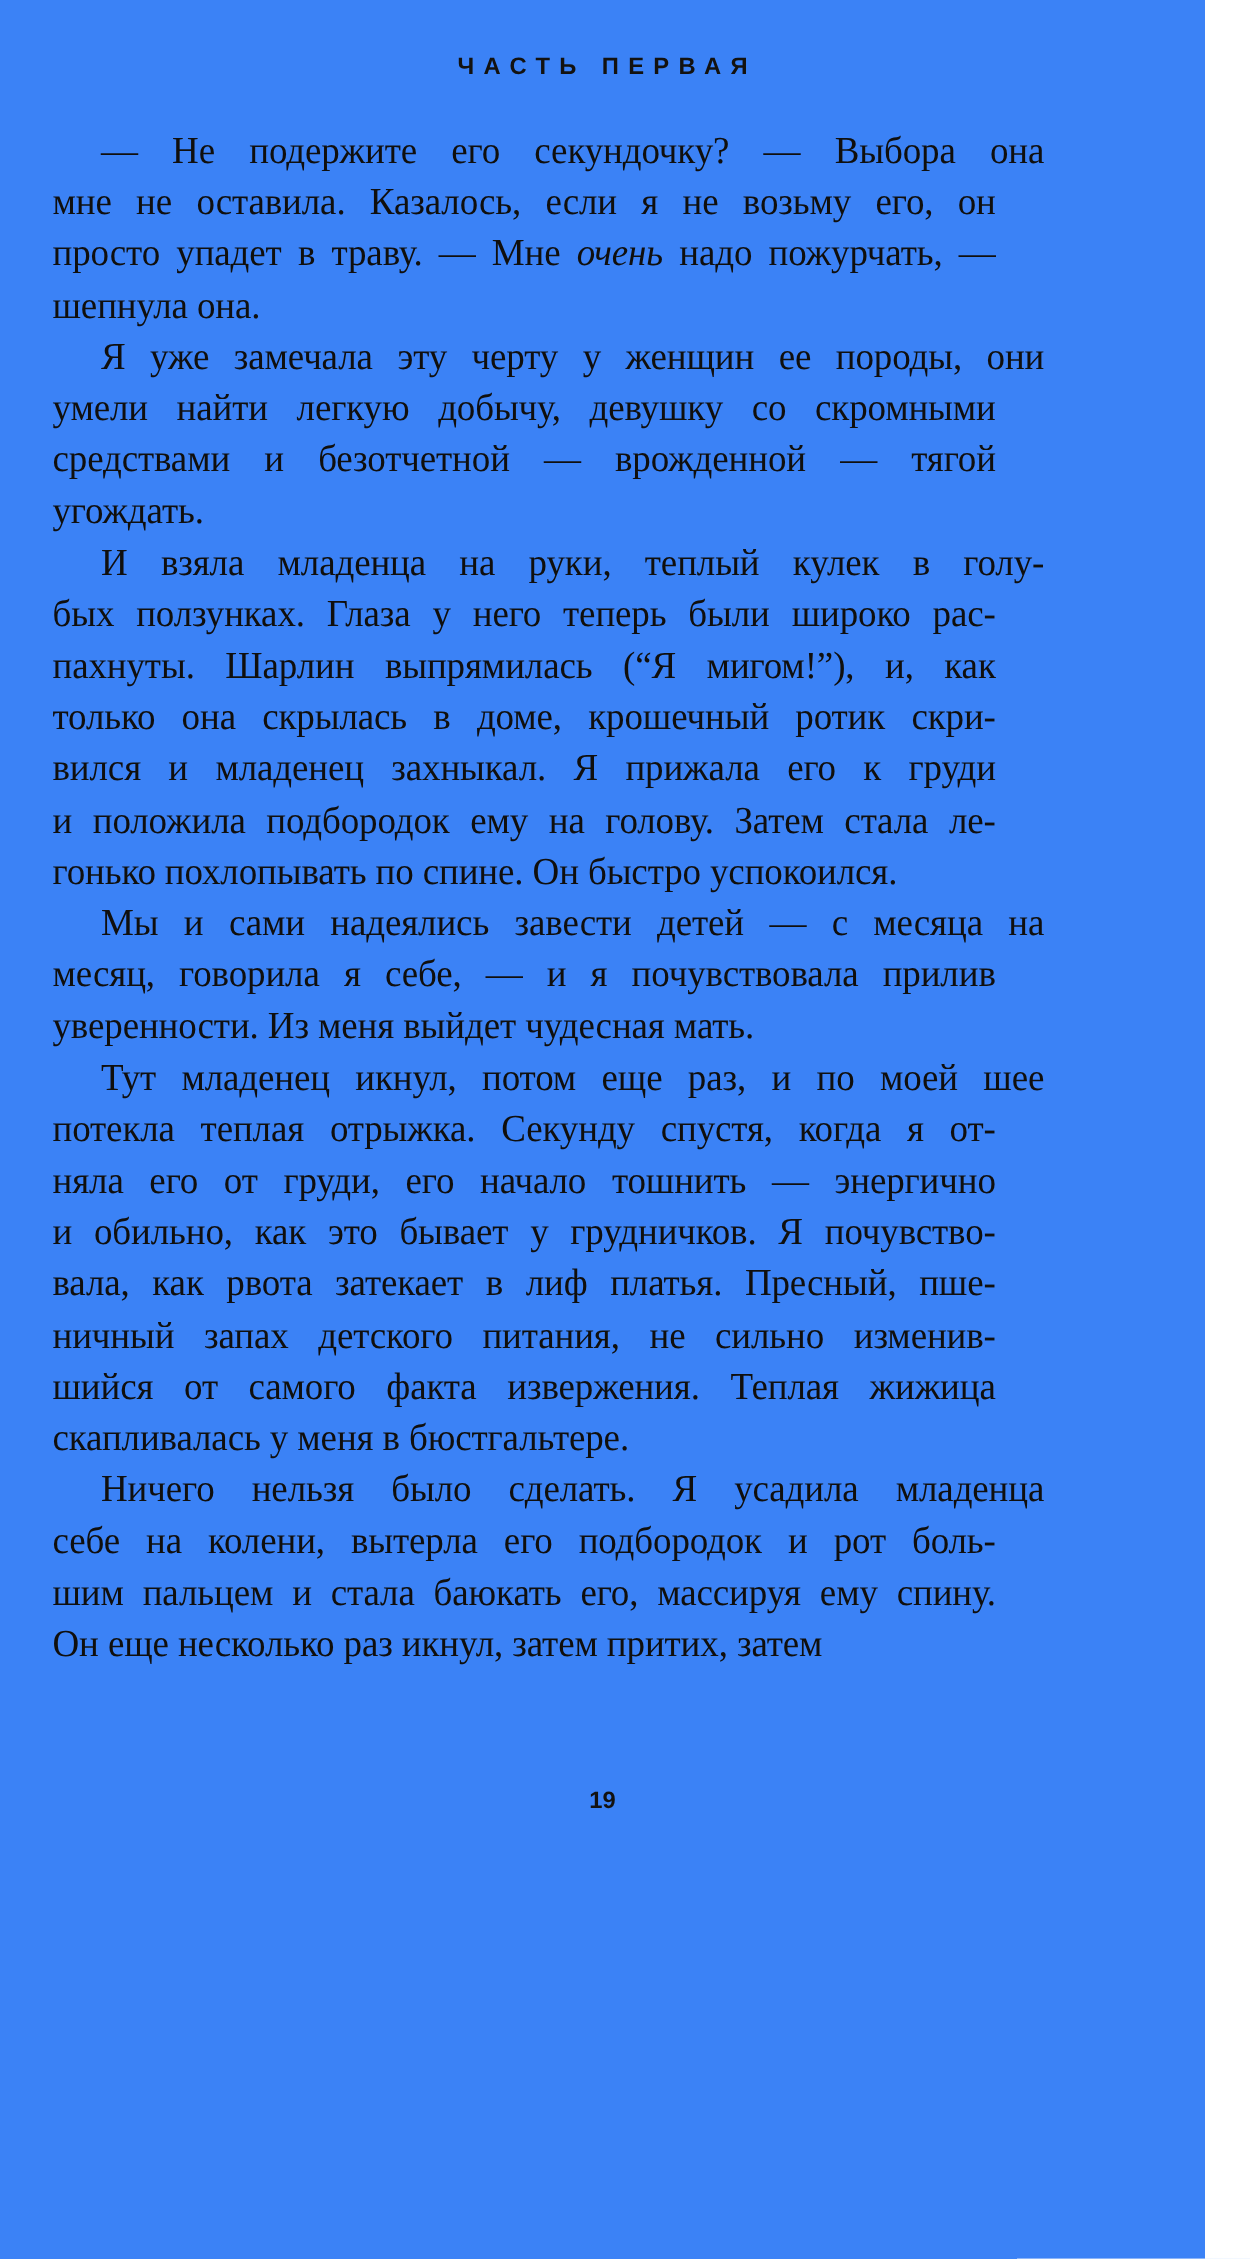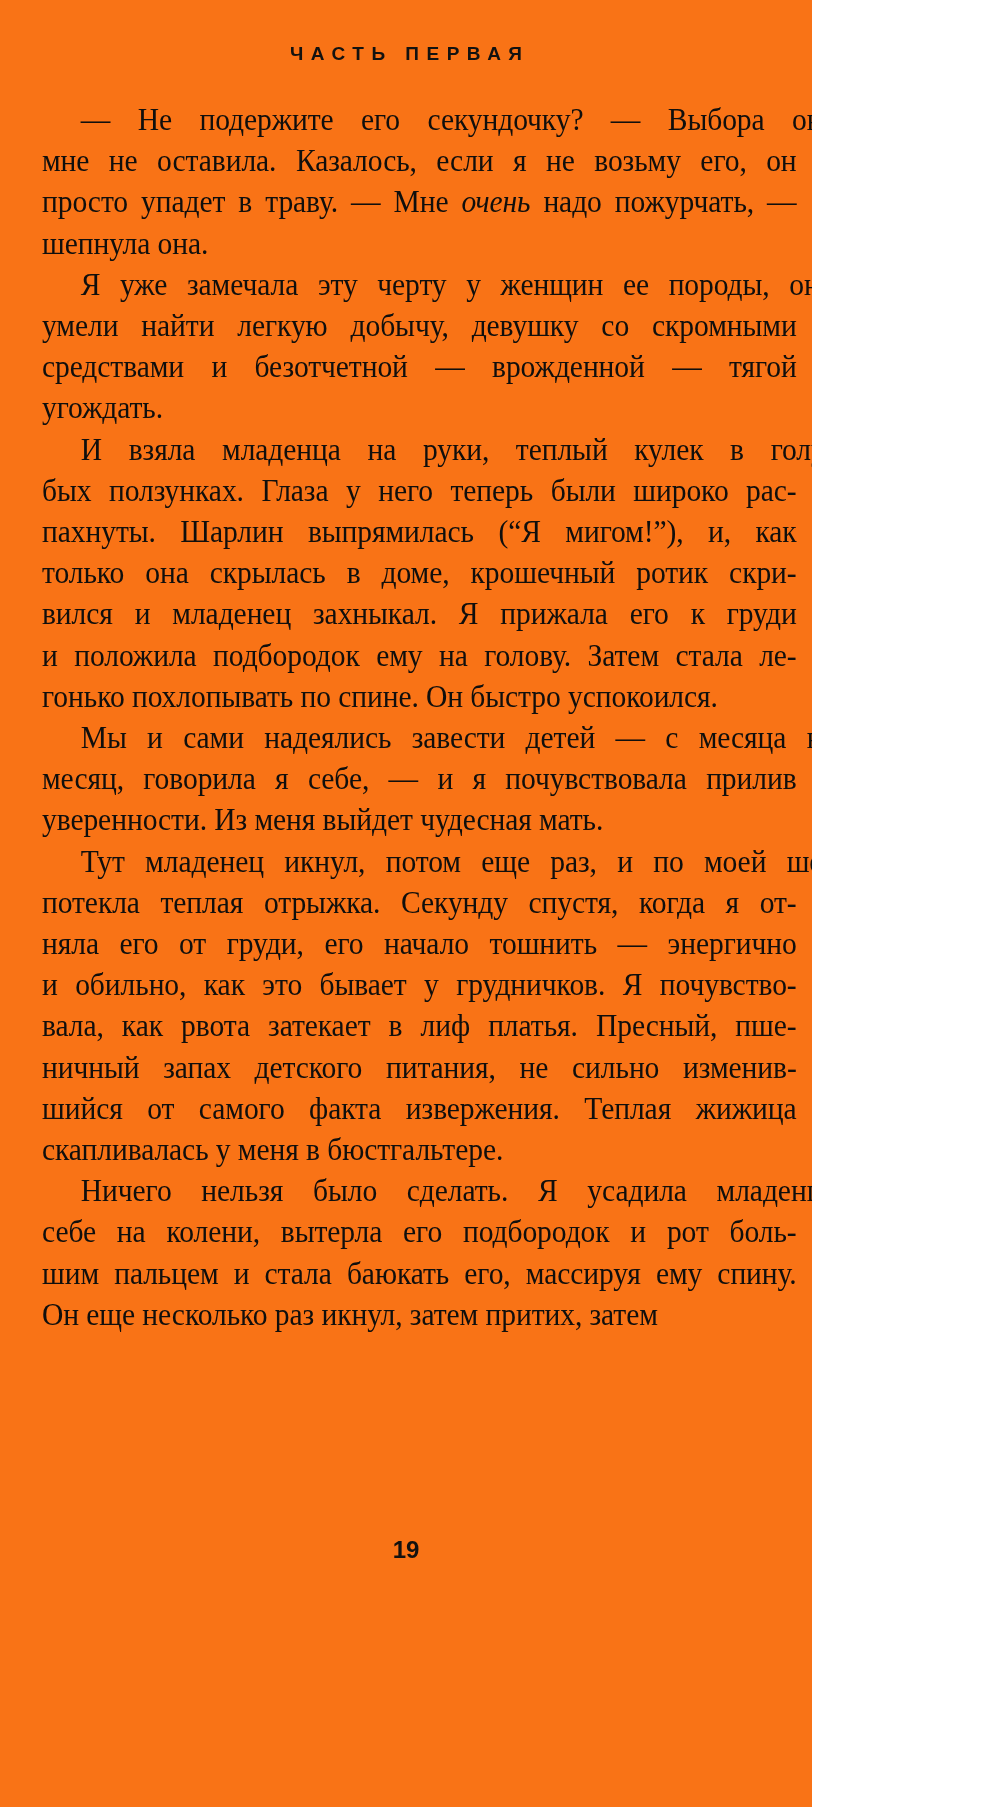--- a/index.html
+++ b/index.html
@@ -2,23 +2,23 @@
 <html><head>
 <meta charset="utf-8">
 <style>
   html, body {
     margin: 0;
     padding: 0;
     background: #ffffff;
   }
   .page {
     position: relative;
-    width: 812px;
+    width: 964px;
     height: 1807px;
-    background: #f97316;
+    background: #3b82f6;
     overflow: hidden;
     font-family: "Liberation Serif", "DejaVu Serif", serif;
     color: #100f0d;
   }
   .running-head {
     position: absolute;
     top: 43px;
     left: 0;
     right: 0;
     text-align: center;
@@ -58,25 +58,25 @@
   .line.indent {
     padding-left: 40px;
   }
   .line em {
     font-style: italic;
   }
   .folio {
     position: absolute;
     left: 0;
     right: 0;
-    top: 1536px;
+    top: 1430px;
     text-align: center;
     font-family: "Liberation Sans", "DejaVu Sans", sans-serif;
     font-weight: 700;
-    font-size: 24px;
+    font-size: 19px;
     color: #131210;
   }
 </style>
 </head>
 <body>
 
 <div class="page">
 
   <div class="running-head">ЧАСТЬ ПЕРВАЯ</div>
 

